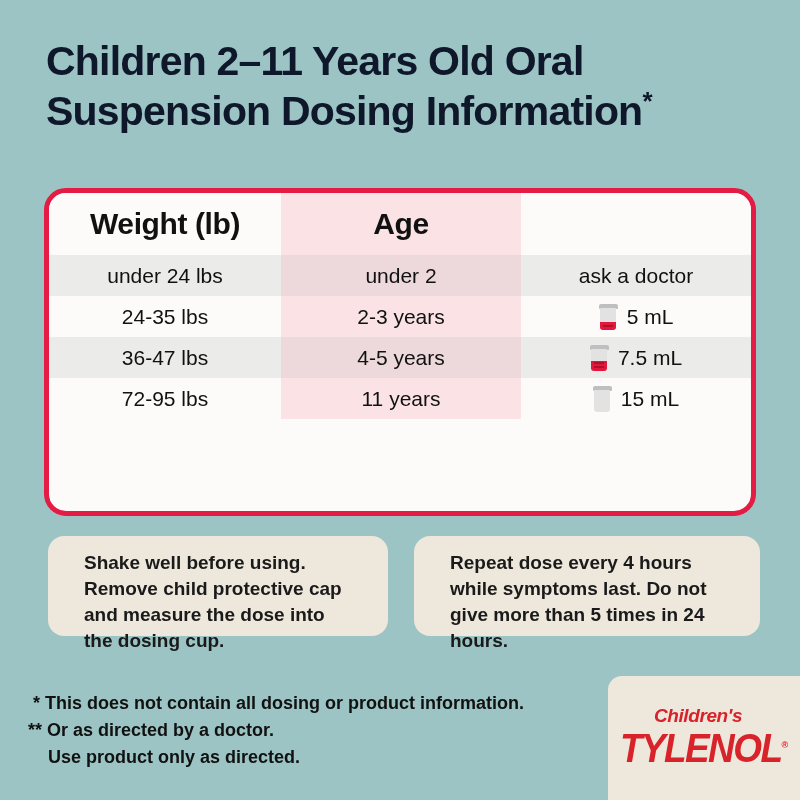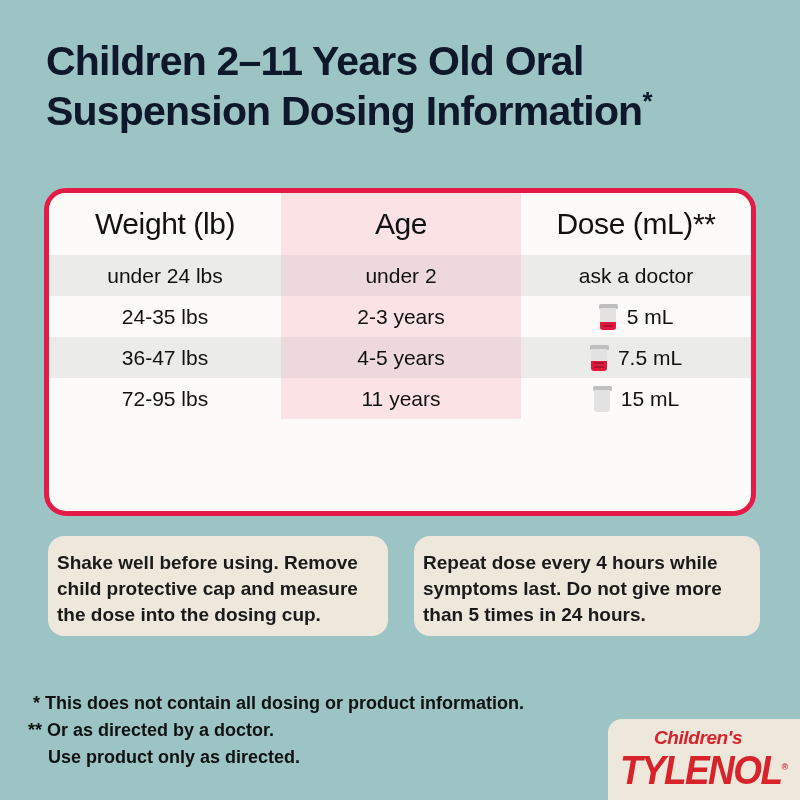--- a/index.html
+++ b/index.html
@@ -75,21 +75,21 @@
     position: relative;
   }
   .c-weight { width: 232px; }
   .c-age    { width: 240px; background: #FBE3E5; }
   .c-dose   { width: 230px; }
 
   .trow.gray .c-age { background: #EDD8DB; }
 
   .trow.head .cell {
     font-size: 30px;
-    font-weight: normal;
+    font-weight: bold;
     letter-spacing: -0.4px;
   }
   .trow.head .c-age { background: #FBE3E5; }
 
   
   .dose-inner {
     display: flex;
     align-items: center;
     gap: 9px;
   }
@@ -133,21 +133,21 @@
     opacity: 0.85;
   }
 
   
   .note {
     position: absolute;
     top: 536px;
     height: 100px;
     background: #EDE7DC;
     border-radius: 16px;
-    padding: 14px 9px;
+    padding: 14px 36px;
     font-size: 19px;
     line-height: 26px;
     color: #1A1A1A;
     font-weight: bold;
   }
   .note-left  { left: 48px;  width: 340px; }
   .note-right { left: 414px; width: 346px; }
 
   
   .footnotes {
@@ -161,21 +161,21 @@
     color: #111111;
   }
   .fn-line { white-space: pre; }
 
   
   .logo-panel {
     position: absolute;
     right: 0;
     bottom: 0;
     width: 192px;
-    height: 81px;
+    height: 124px;
     background: #EDE7DC;
     border-top-left-radius: 14px;
     display: flex;
     align-items: center;
     justify-content: center;
   }
   .logo-stack {
     transform: translateY(-2px);
     text-align: left;
   }
@@ -212,21 +212,20 @@
 <div class="title">
   <span>Children 2–11 Years Old Oral</span><br>
   <span>Suspension Dosing Information</span><span class="sup">*</span>
 </div>
 
 <div class="table-wrap">
   <div class="table" id="table-root">
     <div class="trow head white">
       <div class="cell c-weight">Weight (lb)</div>
       <div class="cell c-age">Age</div>
-      <div class="cell c-dose">Dose (mL)**</div>
     </div>
   <div class="trow body gray">
         <div class="cell c-weight">under 24 lbs</div>
         <div class="cell c-age">under 2</div>
         <div class="cell c-dose">
           <span class="dose-plain">ask a doctor</span>
         </div>
       </div>
       <div class="trow body white">
         <div class="cell c-weight">24-35 lbs</div>

